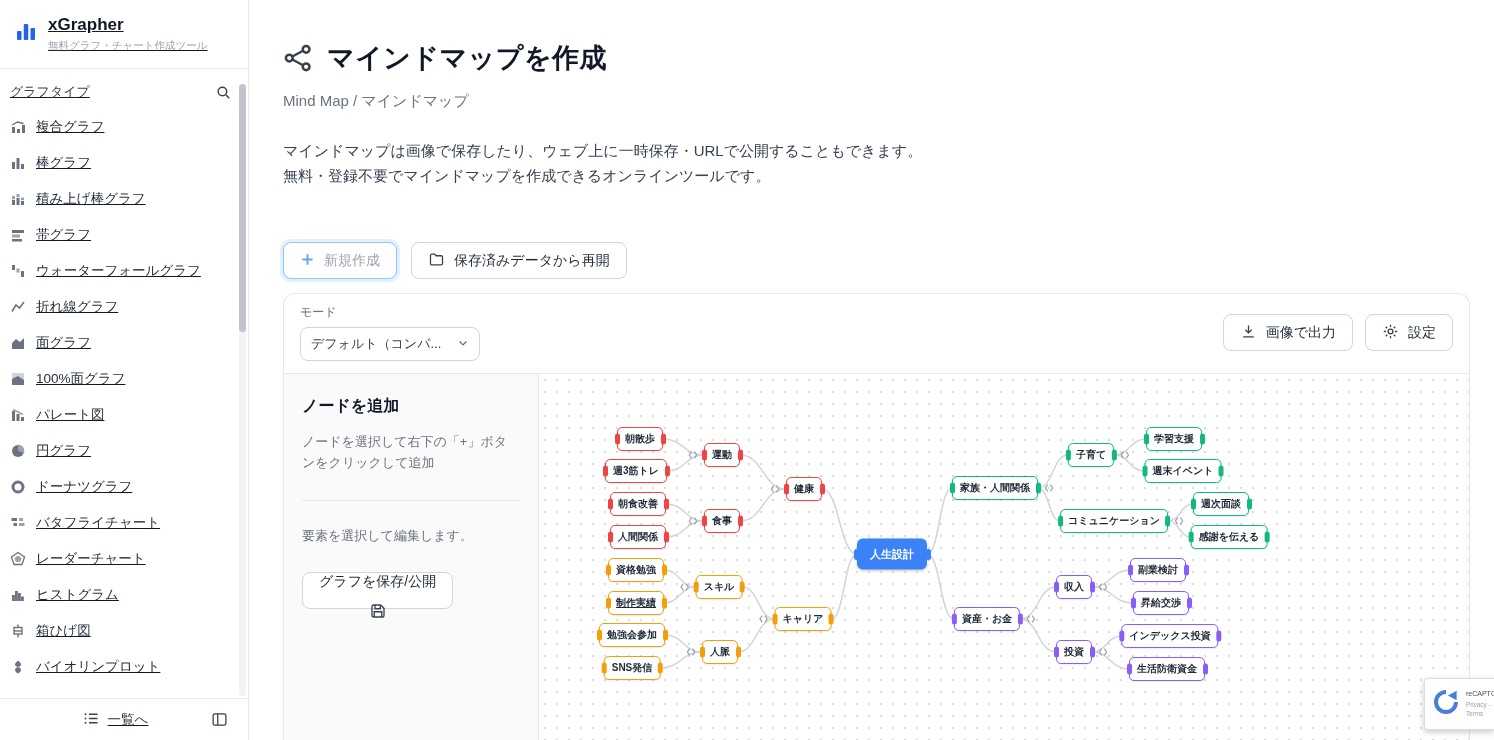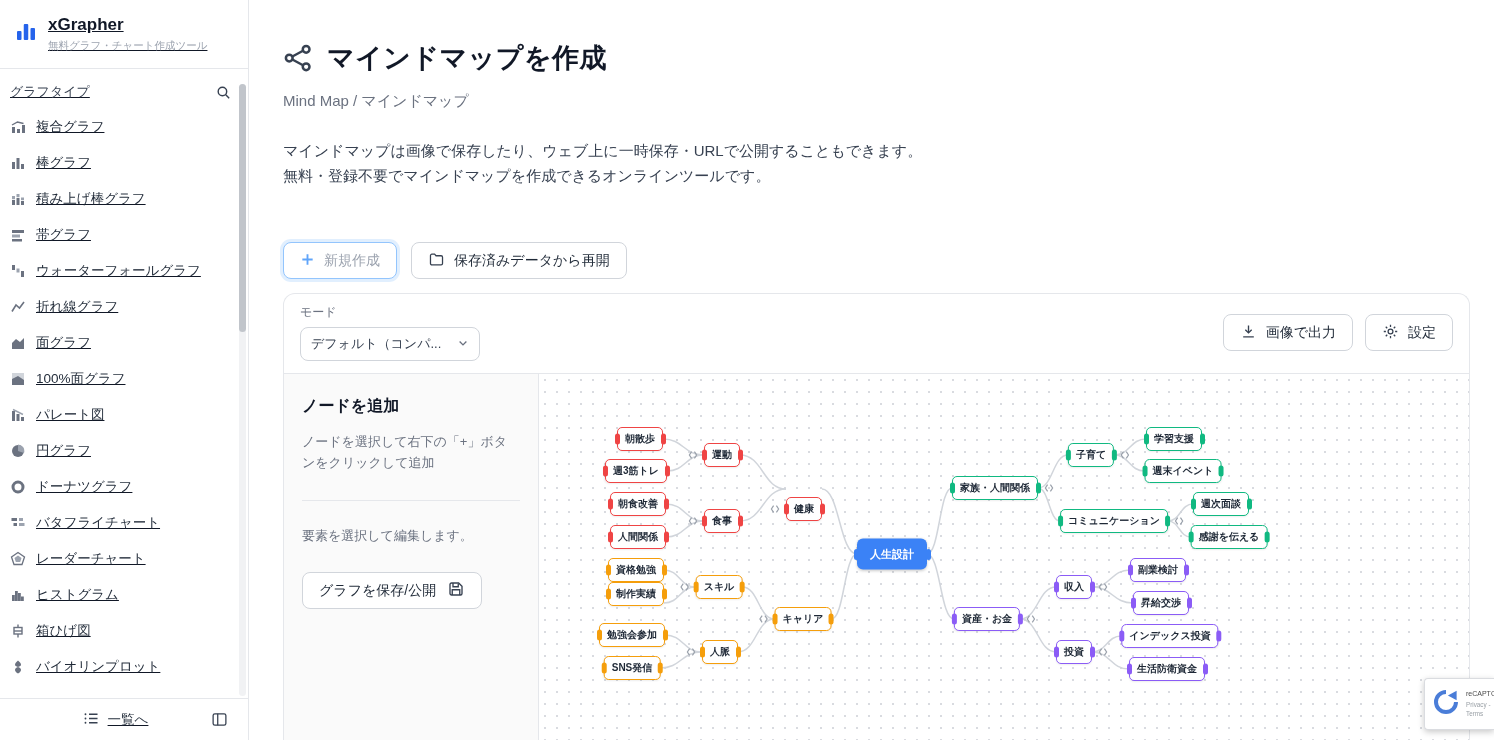--- a/index.html
+++ b/index.html
@@ -45,21 +45,21 @@
   .mode-select { display:flex; align-items:center; justify-content:space-between; width:180px; height:34px;
     border:1px solid #d1d5db; border-radius:8px; padding:0 10px; font-size:13px; color:#374151;
     background:#fff; cursor:pointer; }
   .mode-select > span:first-child { overflow:hidden; text-overflow:ellipsis; white-space:nowrap; }
   .mode-actions { display:flex; gap:12px; }
   .editor { display:flex; height:560px; }
   .editor-left { width:255px; min-width:255px; background:#fafafa; border-right:1px solid #e5e7eb; padding:22px 18px; }
   .ep-title { font-size:16px; font-weight:bold; color:#111827; }
   .ep-hint { margin-top:14px; font-size:13px; color:#6b7280; line-height:1.65; }
   .ep-divider { border-top:1px solid #e5e7eb; margin:26px 0 24px; }
-  .ep-save { margin-top:26px; gap:11px; }
+  .ep-save { margin-top:26px; gap:11px;flex-direction:column; }
   
   .canvas { flex:1; position:relative; overflow:hidden; background-color:#fff;
     background-image: radial-gradient(circle, #d9dbe0 1px, transparent 1px); background-size:12px 12px; }
   .edges { position:absolute; left:0; top:0; }
   .mm-node { position:absolute; transform:translate(-50%,-50%); background:#fff;
     border:1.5px solid #888; border-radius:5px; padding:4px 7px; font-size:10px; font-weight:bold;
     color:#1f2937; white-space:nowrap; box-shadow:0 1px 2px rgba(0,0,0,.07); cursor:pointer; }
   .mm-node::before, .mm-node::after { content:''; position:absolute; top:50%; transform:translateY(-50%);
     width:5px; height:11px; border-radius:2.5px; background:var(--hc,#888); }
   .mm-node::before { left:-3.5px; }
@@ -408,27 +408,27 @@
           <div class="mm-node" style="left: 183px; top: 81px; --hc: #ef4444; border-color: rgb(239, 68, 68);"><span>運動</span><span class="mm-collapse mm-collapse-left">
               <svg width="10" height="9" viewBox="0 0 10 9">
                 <path d="M3.6 1.2 L1.4 4.5 L3.6 7.8 M6.4 1.2 L8.6 4.5 L6.4 7.8" fill="none" stroke="#9aa1ab" stroke-width="1.2"></path>
               </svg>
             </span></div>
           <div class="mm-node" style="left: 183px; top: 147px; --hc: #ef4444; border-color: rgb(239, 68, 68);"><span>食事</span><span class="mm-collapse mm-collapse-left">
               <svg width="10" height="9" viewBox="0 0 10 9">
                 <path d="M3.6 1.2 L1.4 4.5 L3.6 7.8 M6.4 1.2 L8.6 4.5 L6.4 7.8" fill="none" stroke="#9aa1ab" stroke-width="1.2"></path>
               </svg>
             </span></div>
-          <div class="mm-node" style="left: 265px; top: 115px; --hc: #ef4444; border-color: rgb(239, 68, 68); margin-top: 20px;"><span>健康</span><span class="mm-collapse mm-collapse-left">
+          <div class="mm-node" style="left: 265px; top: 115px; --hc: #ef4444; border-color: rgb(239, 68, 68);"><span>健康</span><span class="mm-collapse mm-collapse-left">
               <svg width="10" height="9" viewBox="0 0 10 9">
                 <path d="M3.6 1.2 L1.4 4.5 L3.6 7.8 M6.4 1.2 L8.6 4.5 L6.4 7.8" fill="none" stroke="#9aa1ab" stroke-width="1.2"></path>
               </svg>
             </span></div>
           <div class="mm-node" style="left: 97px; top: 196px; --hc: #f59e0b; border-color: rgb(245, 158, 11);"><span>資格勉強</span></div>
-          <div class="mm-node" style="left: 97px; top: 220px; --hc: #f59e0b; border-color: rgb(245, 158, 11);"><span>制作実績</span></div>
+          <div class="mm-node" style="left: 97px; top: 229px; --hc: #f59e0b; border-color: rgb(245, 158, 11); text-decoration: underline;"><span>制作実績</span></div>
           <div class="mm-node" style="left: 93px; top: 261px; --hc: #f59e0b; border-color: rgb(245, 158, 11);"><span>勉強会参加</span></div>
           <div class="mm-node" style="left: 93px; top: 294px; --hc: #f59e0b; border-color: rgb(245, 158, 11);"><span>SNS発信</span></div>
           <div class="mm-node" style="left: 180px; top: 213px; --hc: #f59e0b; border-color: rgb(245, 158, 11);"><span>スキル</span><span class="mm-collapse mm-collapse-left">
               <svg width="10" height="9" viewBox="0 0 10 9">
                 <path d="M3.6 1.2 L1.4 4.5 L3.6 7.8 M6.4 1.2 L8.6 4.5 L6.4 7.8" fill="none" stroke="#9aa1ab" stroke-width="1.2"></path>
               </svg>
             </span></div>
           <div class="mm-node" style="left: 181px; top: 278px; --hc: #f59e0b; border-color: rgb(245, 158, 11);"><span>人脈</span><span class="mm-collapse mm-collapse-left">
               <svg width="10" height="9" viewBox="0 0 10 9">
                 <path d="M3.6 1.2 L1.4 4.5 L3.6 7.8 M6.4 1.2 L8.6 4.5 L6.4 7.8" fill="none" stroke="#9aa1ab" stroke-width="1.2"></path>

